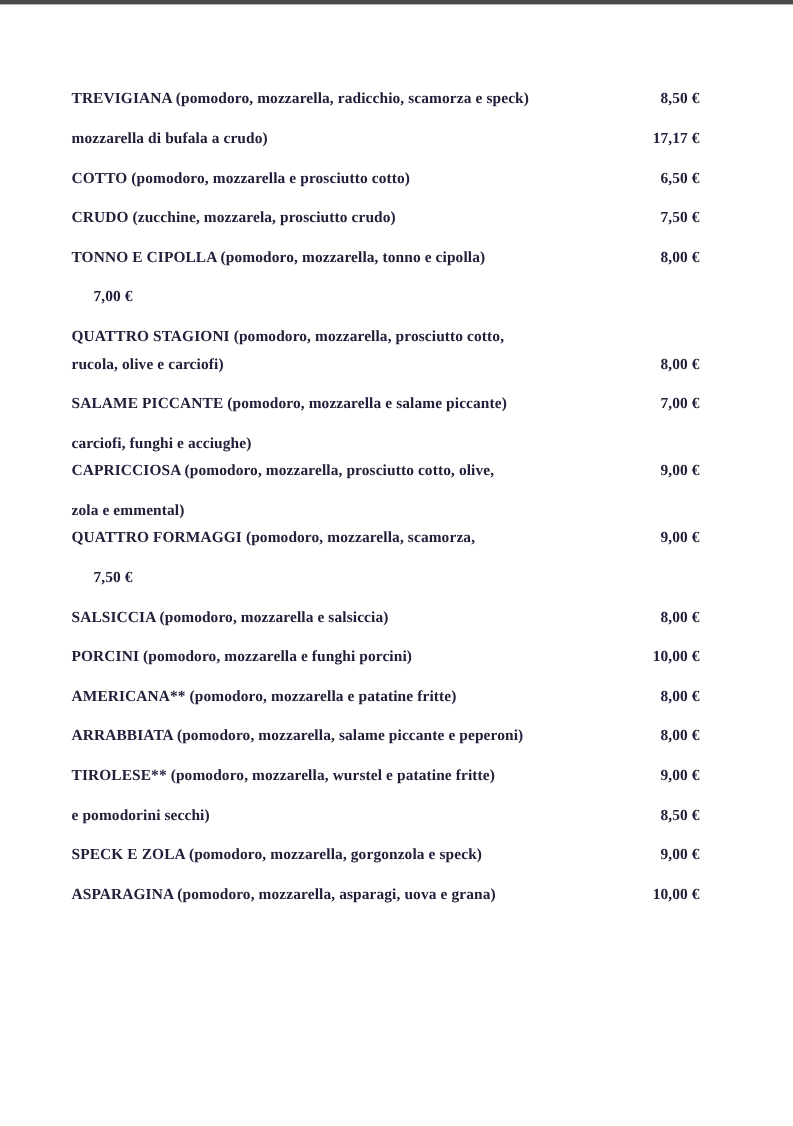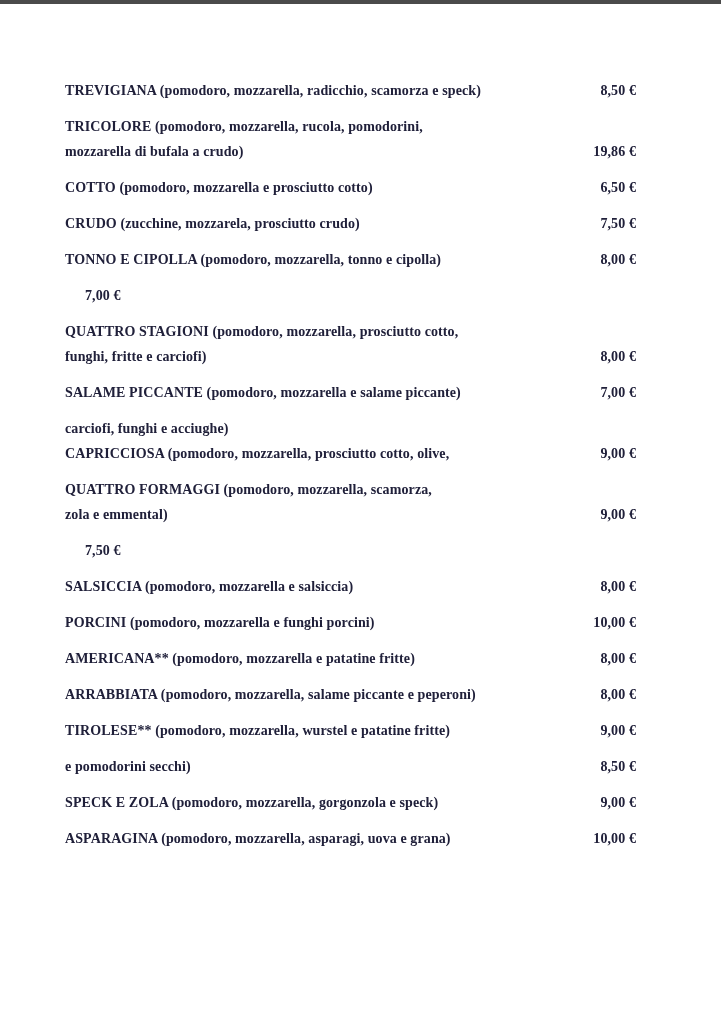--- a/index.html
+++ b/index.html
@@ -64,24 +64,23 @@
   <div class="top-border"></div>
   <div class="menu-list" id="menu-list">
       <div class="menu-row">
         <div class="desc">
           <div class="line">TREVIGIANA (pomodoro, mozzarella, radicchio, scamorza e speck)</div>
         </div>
         <div class="price">8,50 €</div>
       </div>
       <div class="menu-row">
         <div class="desc">
-          <div class="line">TRICOLORE (pomodoro, mozzarella, rucola, pomodorini,</div>
           <div class="line">mozzarella di bufala a crudo)</div>
         </div>
-        <div class="price">19,86 €</div>
+        <div class="price">17,17 €</div>
       </div>
       <div class="menu-row">
         <div class="desc">
           <div class="line">COTTO (pomodoro, mozzarella e prosciutto cotto)</div>
         </div>
         <div class="price">6,50 €</div>
       </div>
       <div class="menu-row">
         <div class="desc">
           <div class="line">CRUDO (zucchine, mozzarela, prosciutto crudo)</div>
@@ -93,41 +92,41 @@
           <div class="line">TONNO E CIPOLLA (pomodoro, mozzarella, tonno e cipolla)</div>
         </div>
         <div class="price">8,00 €</div>
       </div>
       <div class="menu-row">
         <div class="price">7,00 €</div>
       </div>
       <div class="menu-row">
         <div class="desc">
           <div class="line">QUATTRO STAGIONI (pomodoro, mozzarella, prosciutto cotto,</div>
-          <div class="line">funghi, fritte e carciofi)</div>
+          <div class="line">rucola, olive e carciofi)</div>
         </div>
         <div class="price">8,00 €</div>
       </div>
       <div class="menu-row">
         <div class="desc">
           <div class="line">SALAME PICCANTE (pomodoro, mozzarella e salame piccante)</div>
         </div>
         <div class="price">7,00 €</div>
       </div>
       <div class="menu-row">
         <div class="desc">
           <div class="line">carciofi, funghi e acciughe)</div>
           <div class="line">CAPRICCIOSA (pomodoro, mozzarella, prosciutto cotto, olive,</div>
         </div>
         <div class="price">9,00 €</div>
       </div>
       <div class="menu-row">
         <div class="desc">
+          <div class="line">zola e emmental)</div>
           <div class="line">QUATTRO FORMAGGI (pomodoro, mozzarella, scamorza,</div>
-          <div class="line">zola e emmental)</div>
         </div>
         <div class="price">9,00 €</div>
       </div>
       <div class="menu-row">
         <div class="price">7,50 €</div>
       </div>
       <div class="menu-row">
         <div class="desc">
           <div class="line">SALSICCIA (pomodoro, mozzarella e salsiccia)</div>
         </div>

